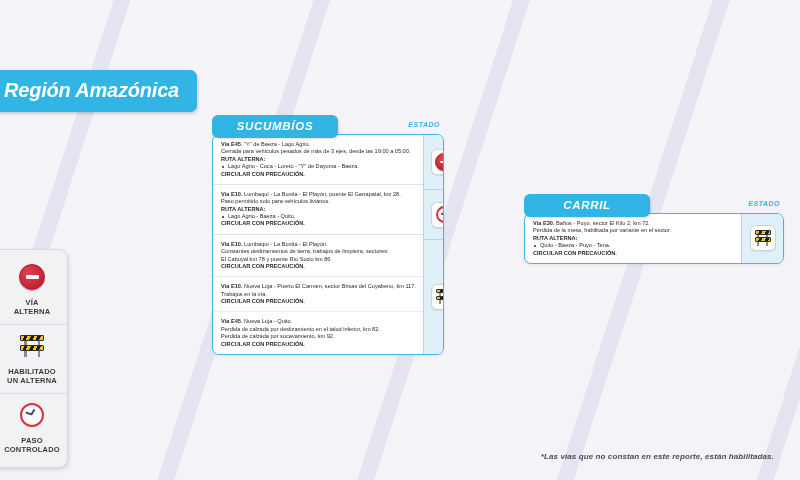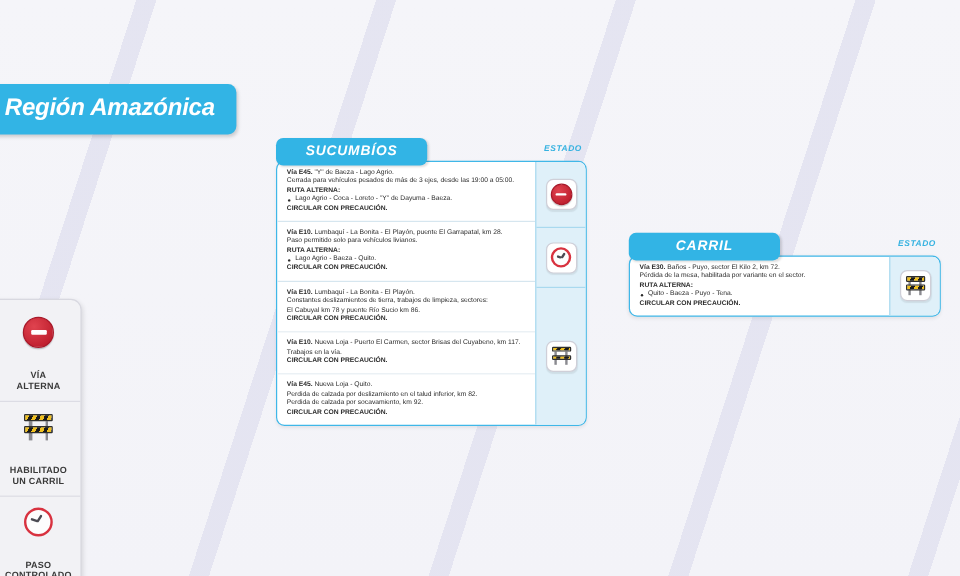--- a/index.html
+++ b/index.html
@@ -69,21 +69,21 @@
     padding: 7px 2px 7px 12px;
     text-align: center;
   }
   .legend-item + .legend-item { border-top: 1px solid #dcdce4; }
   .legend-label {
     font-size: 7.5px;
     font-weight: bold;
     color: #3a3a3a;
     line-height: 1.25;
     letter-spacing: 0.2px;
-    margin-top: 17px;
+    margin-top: 7px;
   }
   .legend-icon { height: 28px; display: flex; align-items: center; justify-content: center; }
 
   
   .ico-closed {
     width: 26px; height: 26px; border-radius: 50%;
     background: radial-gradient(circle at 35% 30%, #e0434f, #c0202f 75%);
     border: 1px solid #a8192a;
     display: flex; align-items: center; justify-content: center;
     box-shadow: 0 1px 1px rgba(0,0,0,0.25);
@@ -133,21 +133,21 @@
   .status-chip .ico-barrier { width: 18px; height: 17px; }
   .status-chip .ico-barrier .post { height: 11px; top: 5px; width: 2px; }
   .status-chip .ico-barrier .post.l { left: 3.5px; }
   .status-chip .ico-barrier .post.r { right: 3.5px; }
   .status-chip .ico-barrier .plank { height: 4.5px; }
   .status-chip .ico-barrier .plank.top { top: 0.5px; }
   .status-chip .ico-barrier .plank.bot { top: 7.5px; }
 
   
   .panel { position: absolute; }
-  #panel-sucumbios { left: 212px; top: 115px; width: 259px; margin-left: 18px; }
+  #panel-sucumbios { left: 212px; top: 115px; width: 232px; }
   #panel-pastaza   { left: 524px; top: 194px; width: 260px; }
 
   .panel-head {
     position: relative;
     display: flex;
     align-items: flex-start;
     justify-content: space-between;
   }
   .province-tab {
     background: #32b4e5;
@@ -252,21 +252,21 @@
       <div class="legend-icon">
         <div class="ico-barrier">
           <div class="post l"></div>
             <div class="post r"></div>
           <div class="plank top"></div>
             <div class="plank bot"></div>
         </div>
       </div>
       <div class="legend-label">
         <div>HABILITADO</div>
-        <div>UN CARRIL</div>
+        <div>UN ALTERNA</div>
       </div>
     </div>
 
     <div class="legend-item">
       <div class="legend-icon">
         <div class="ico-clock"></div>
       </div>
       <div class="legend-label">
         <div>PASO</div>
         <div>CONTROLADO</div>
@@ -379,14 +379,15 @@
                 <div class="post r"></div>
               <div class="plank top"></div>
                 <div class="plank bot"></div>
             </div>
           </div>
         </div>
       </div>
     </div>
   </div>
 
+  <div id="footer-note">*Las vías que no constan en este reporte, están habilitadas.</div>
 
 </div>
 
 </body></html>

